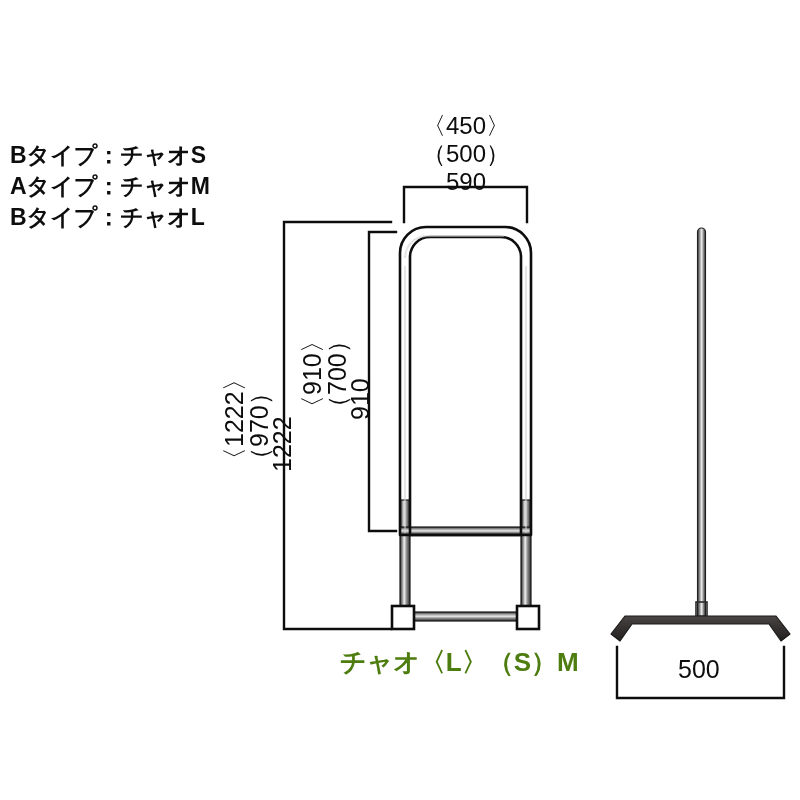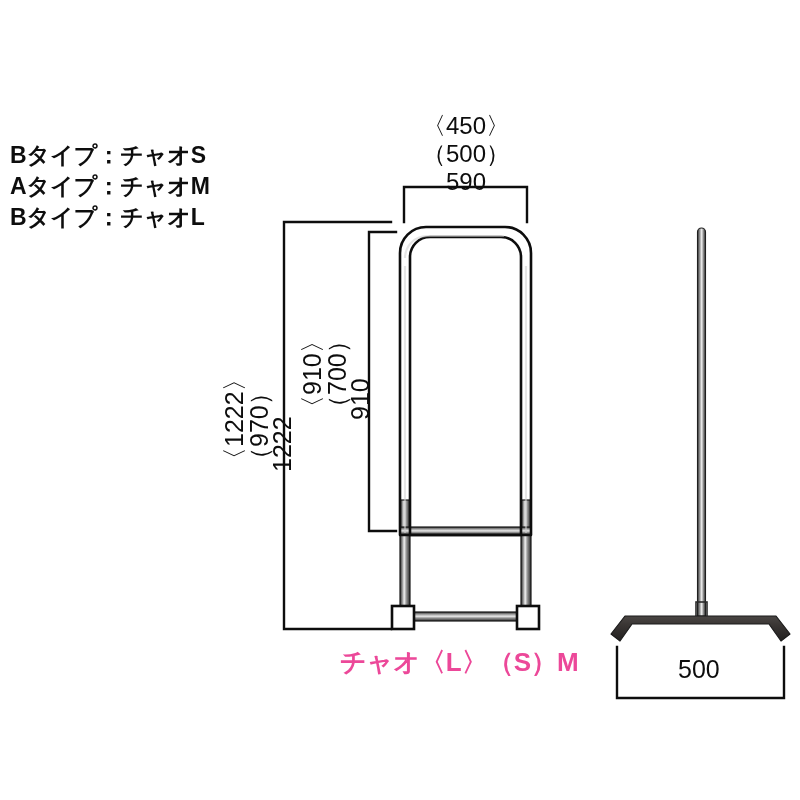--- a/index.html
+++ b/index.html
@@ -64,21 +64,21 @@
     color: #0d0d0d;
     white-space: nowrap;
   }
   
   #caption-front {
     position: absolute;
     left: 340px;
     top: 645px;
     font-size: 26px;
     font-weight: bold;
-    color: #ec4899;
+    color: #4d7c0f;
     white-space: nowrap;
   }
   #caption-base {
     position: absolute;
     left: 678px;
     top: 655px;
     font-size: 25px;
     color: #0d0d0d;
     white-space: nowrap;
     text-align: right;

